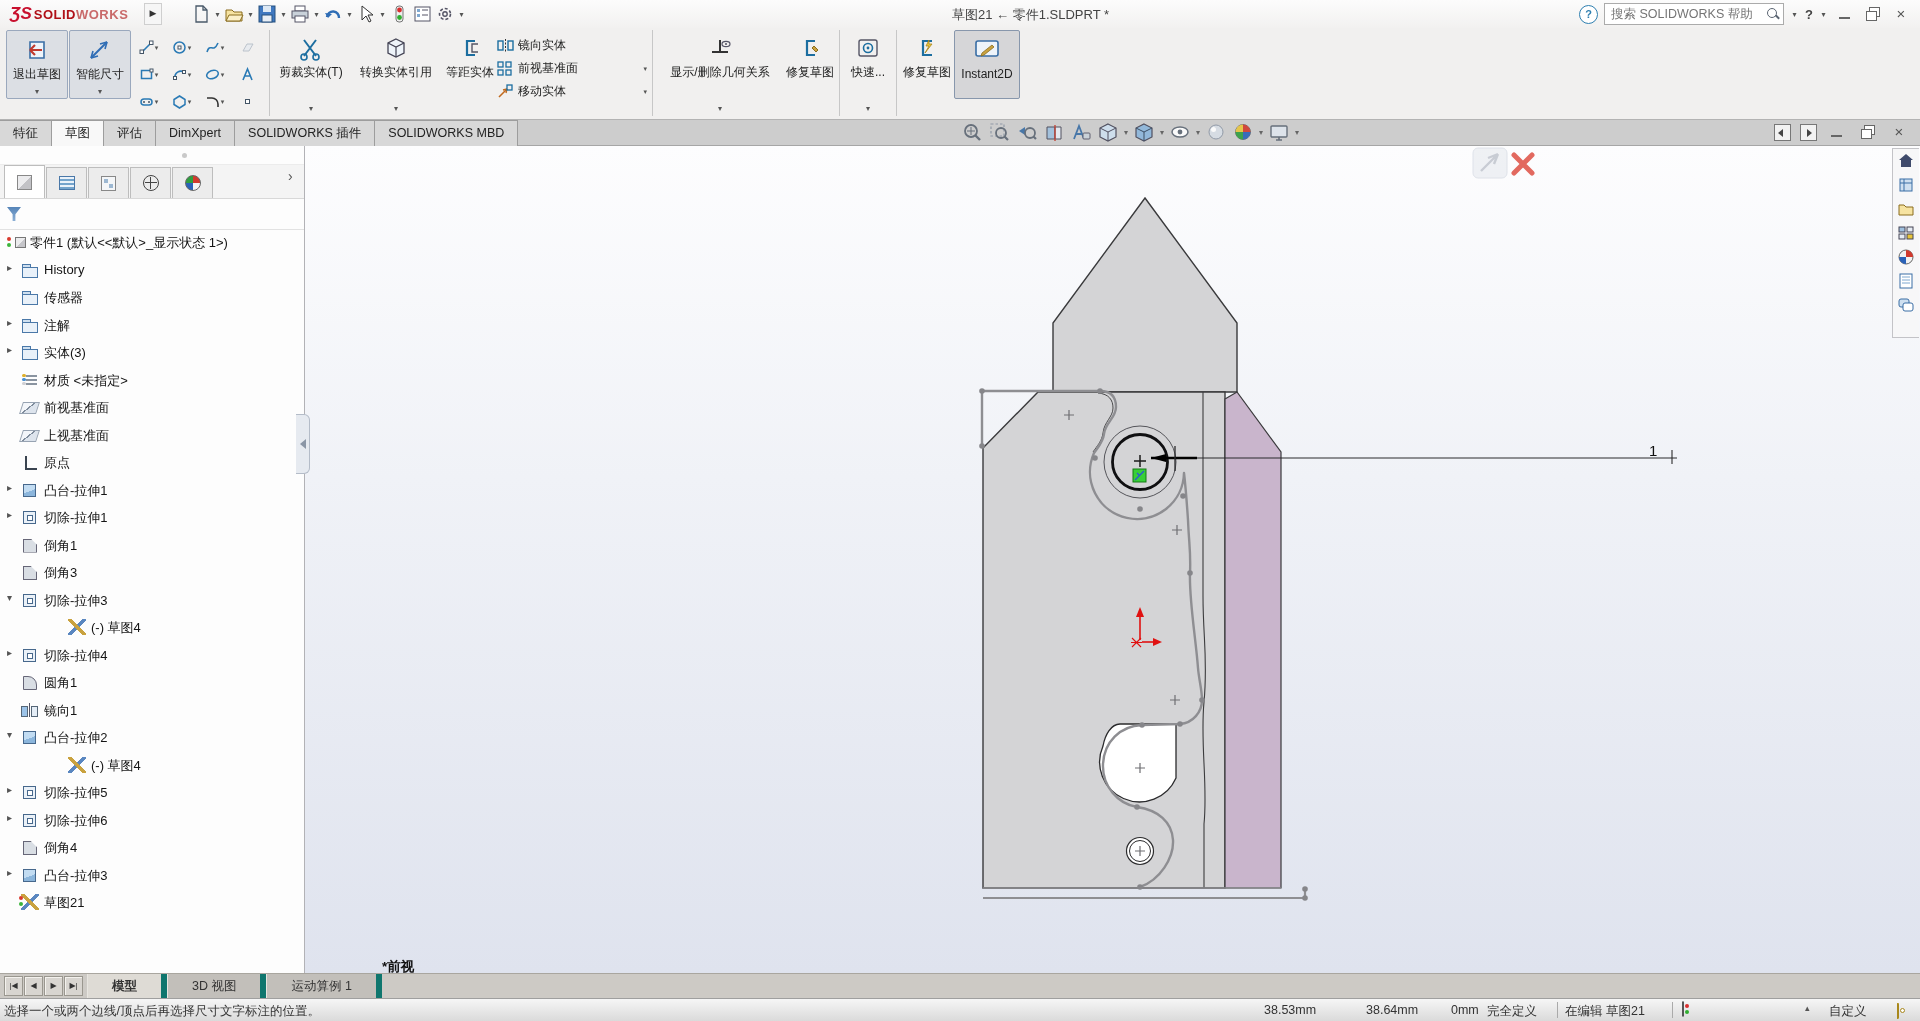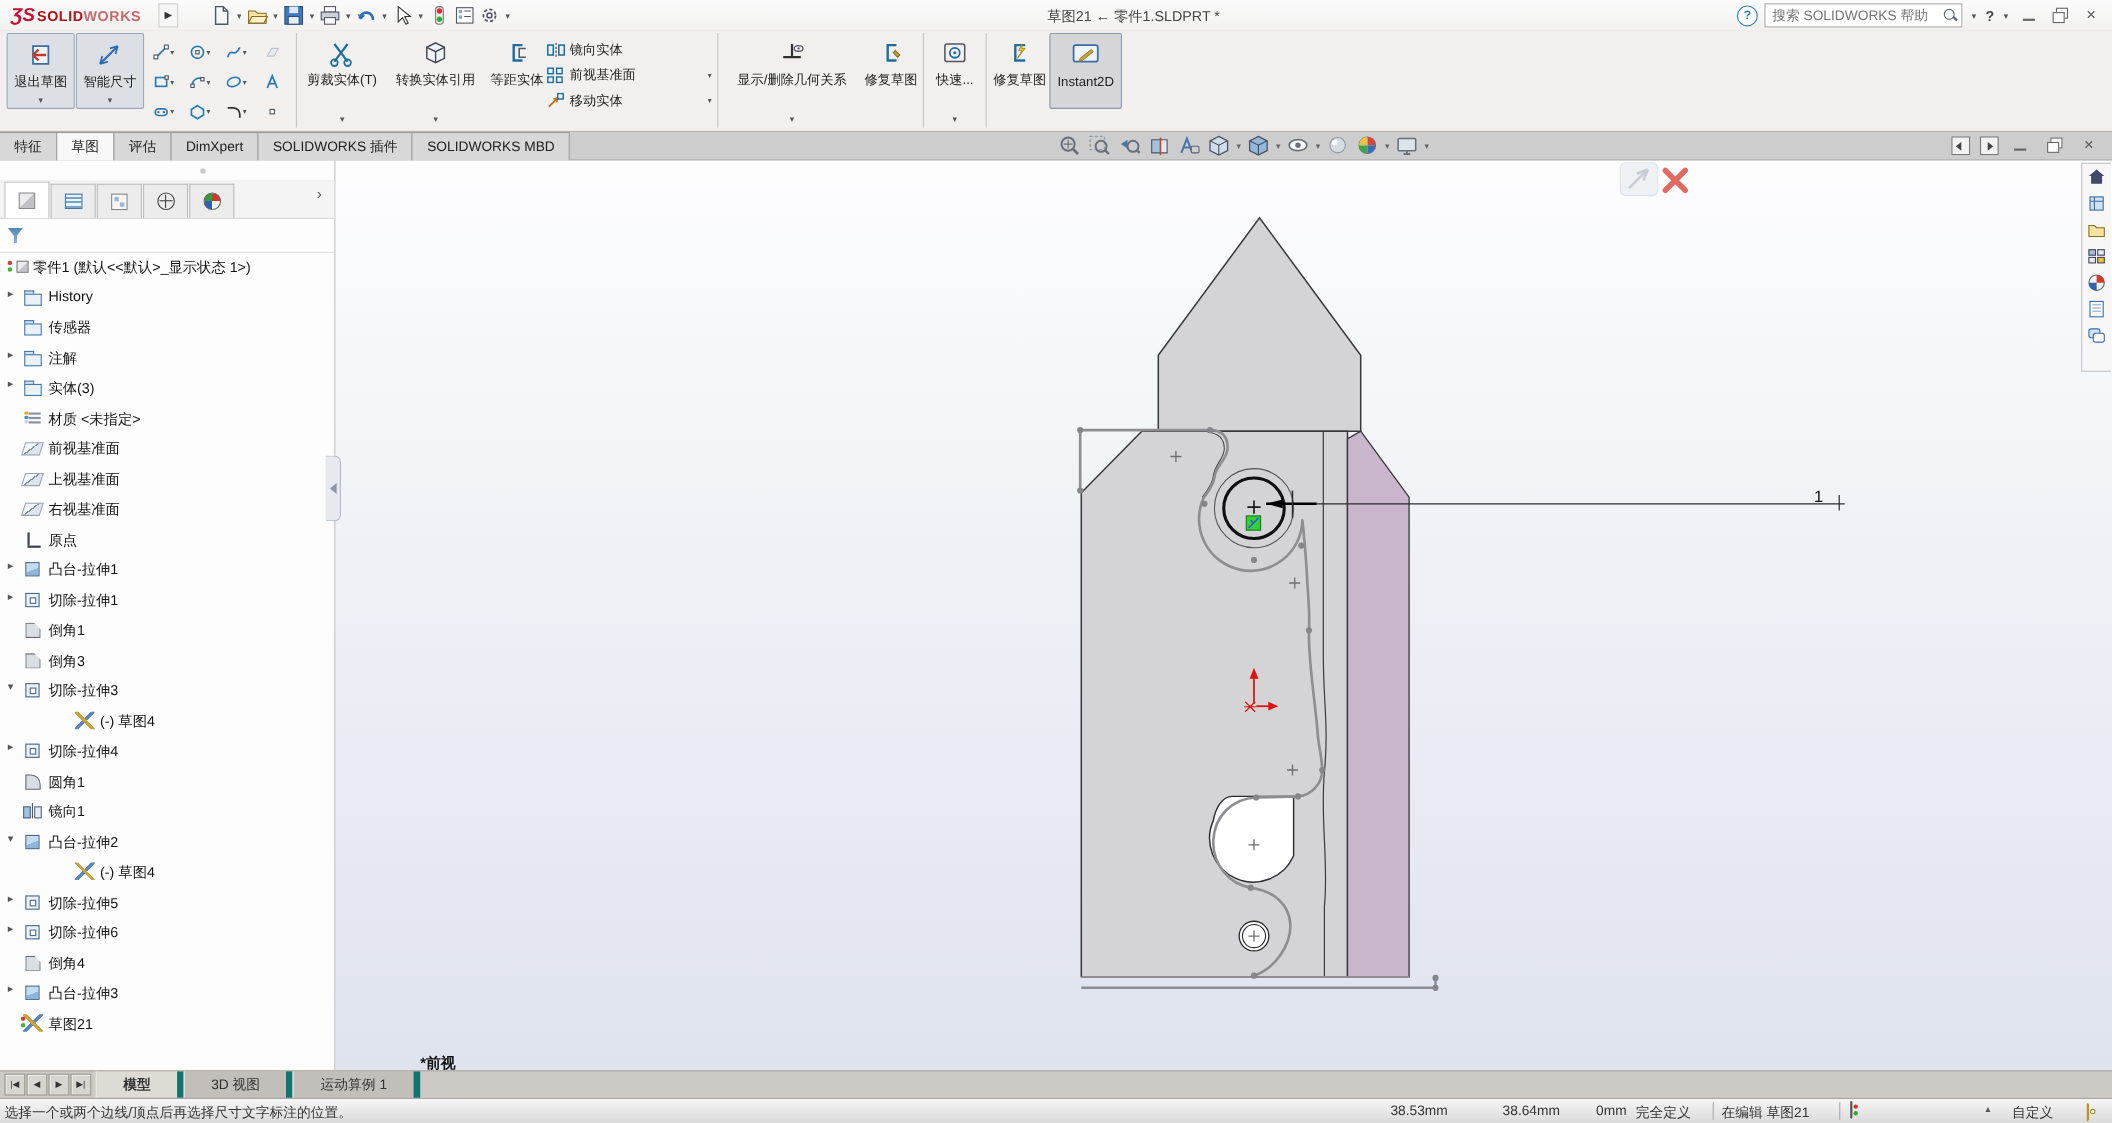--- a/index.html
+++ b/index.html
@@ -598,27 +598,20 @@
     </div>
     <div class="trow">
       <span class="tarr"></span>
       <span class="ticon">
           <span class="i-plane" style="display:block"></span>
         </span>
       <span class="tlabel">上视基准面</span>
     </div>
     <div class="trow">
       <span class="tarr"></span>
-      <span class="ticon">
-          <span class="i-plane" style="display:block"></span>
-        </span>
-      <span class="tlabel">右视基准面</span>
-    </div>
-    <div class="trow">
-      <span class="tarr"></span>
       <span class="ticon i-origin"></span>
       <span class="tlabel">原点</span>
     </div>
     <div class="trow">
       <span class="tarr">▸</span>
       <span class="ticon i-boss"></span>
       <span class="tlabel">凸台-拉伸1</span>
     </div>
     <div class="trow">
       <span class="tarr">▸</span>

